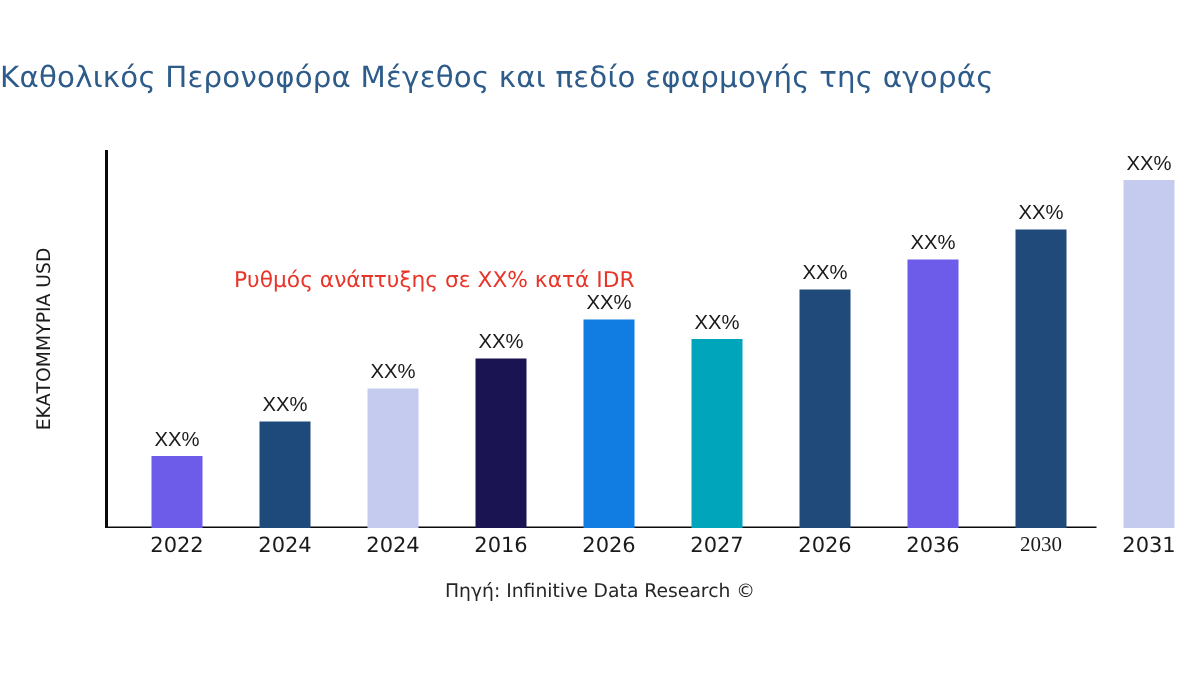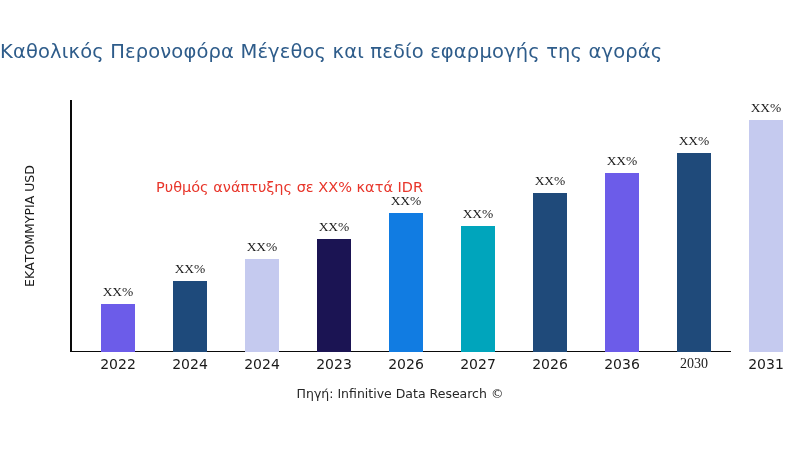--- a/index.html
+++ b/index.html
@@ -92,21 +92,21 @@
     left: 0;
     width: 100%;
   }
   .bar-value {
     position: absolute;
     left: 50%;
     transform: translateX(-50%);
     white-space: nowrap;
     font-size: 13.5px;
     color: #1a1a1a;
-    font-family: Liberation Serif, serif;
+    font-family: Liberation Sans, sans-serif;
   }
   
   #xticks-layer {
     position: absolute;
     left: 70px;
     top: 356px;
     width: 730px;
     height: 22px;
   }
   .xtick {
@@ -197,21 +197,21 @@
       <div class="bar-group" style="left: 679px; width: 34px; height: 252px;">
         <div class="bar-rect" style="height: 232px; background: rgb(197, 202, 239);"></div>
         <div class="bar-value" style="bottom: 236px;">XX%</div>
       </div>
     </div>
 
   <div id="xticks-layer">
       <div class="xtick" style="left: 48px;">2022</div>
       <div class="xtick" style="left: 120px;">2024</div>
       <div class="xtick" style="left: 192px;">2024</div>
-      <div class="xtick" style="left: 264px;">2023</div>
+      <div class="xtick" style="left: 264px;">2016</div>
       <div class="xtick" style="left: 336px;">2026</div>
       <div class="xtick" style="left: 408px;">2027</div>
       <div class="xtick" style="left: 480px;">2026</div>
       <div class="xtick" style="left: 552px;">2036</div>
       <div class="xtick" style="left: 624px; font-family: Liberation Serif, serif;">2030</div>
       <div class="xtick" style="left: 696px;">2031</div>
     </div>
 
   <div id="growth-note">Ρυθμός ανάπτυξης σε XX% κατά IDR</div>
 

